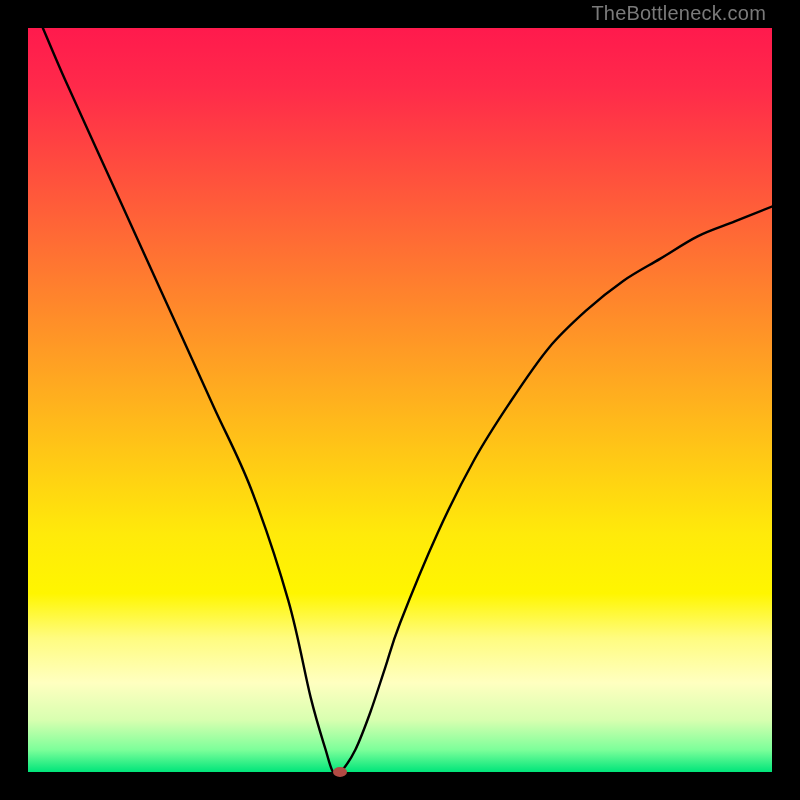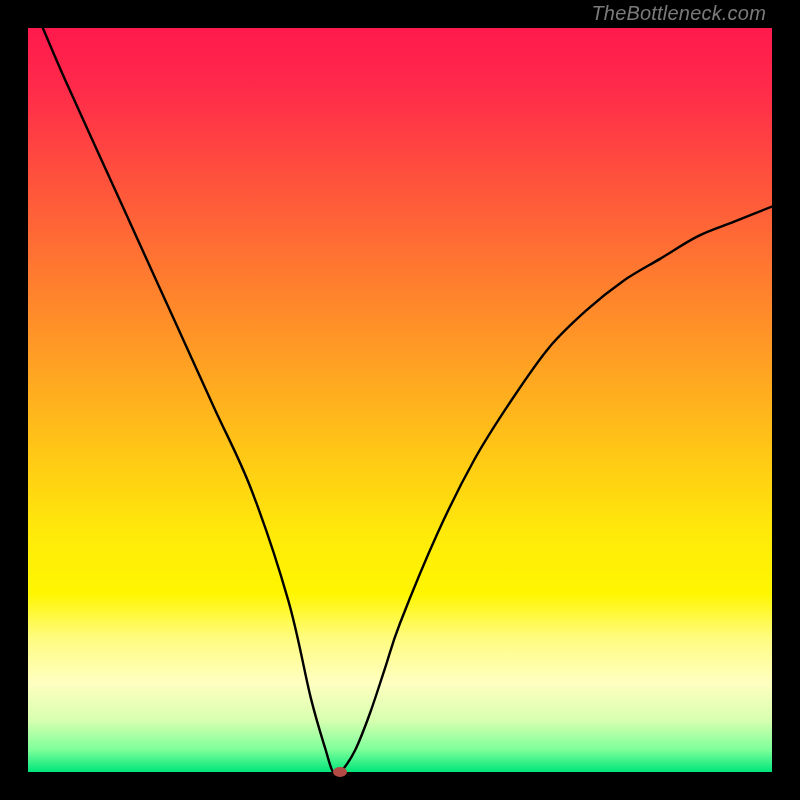--- a/index.html
+++ b/index.html
@@ -2,21 +2,20 @@
 <html><head>
 <meta charset="utf-8">
 <style>
   * { margin: 0; padding: 0; box-sizing: border-box; }
   html, body { width: 800px; height: 800px; overflow: hidden; }
   .chart-container {
     width: 800px;
     height: 800px;
     position: relative;
     background: #000;
-    font-style: italic;
   }
   .plot-area {
     position: absolute;
     left: 28px;
     top: 28px;
     width: 744px;
     height: 744px;
     background: linear-gradient(to bottom,
       #ff1a4d 0%,
       #ff2a4a 8%,

